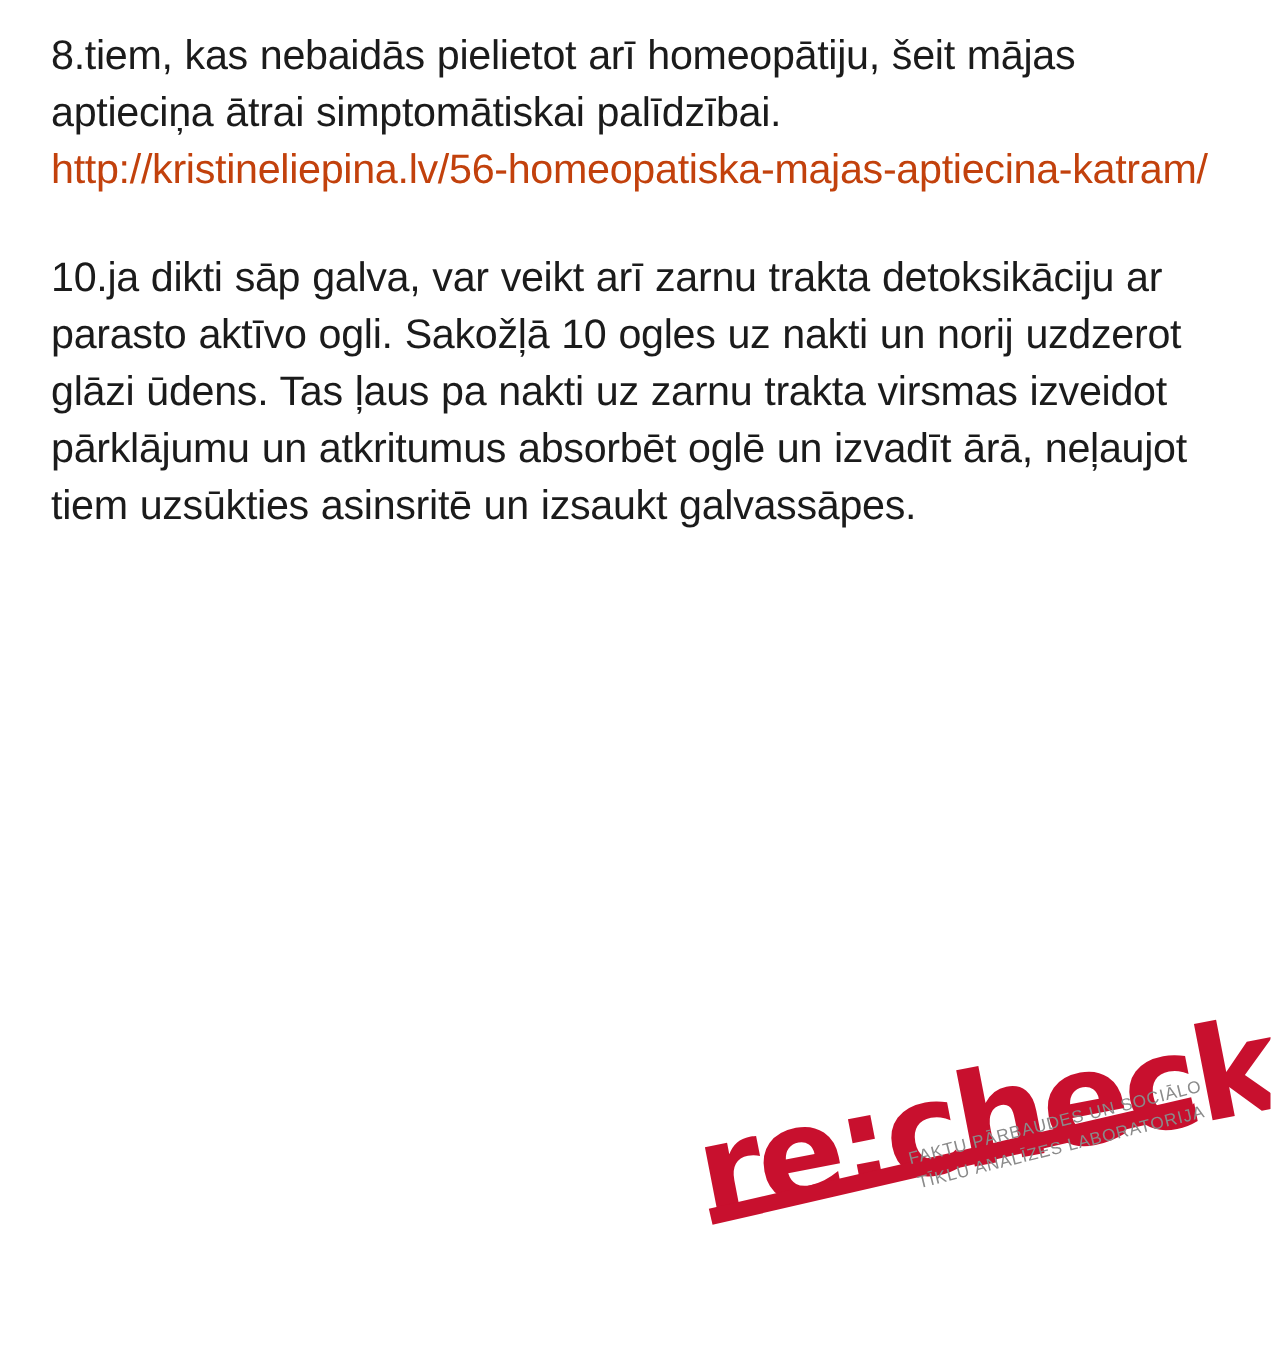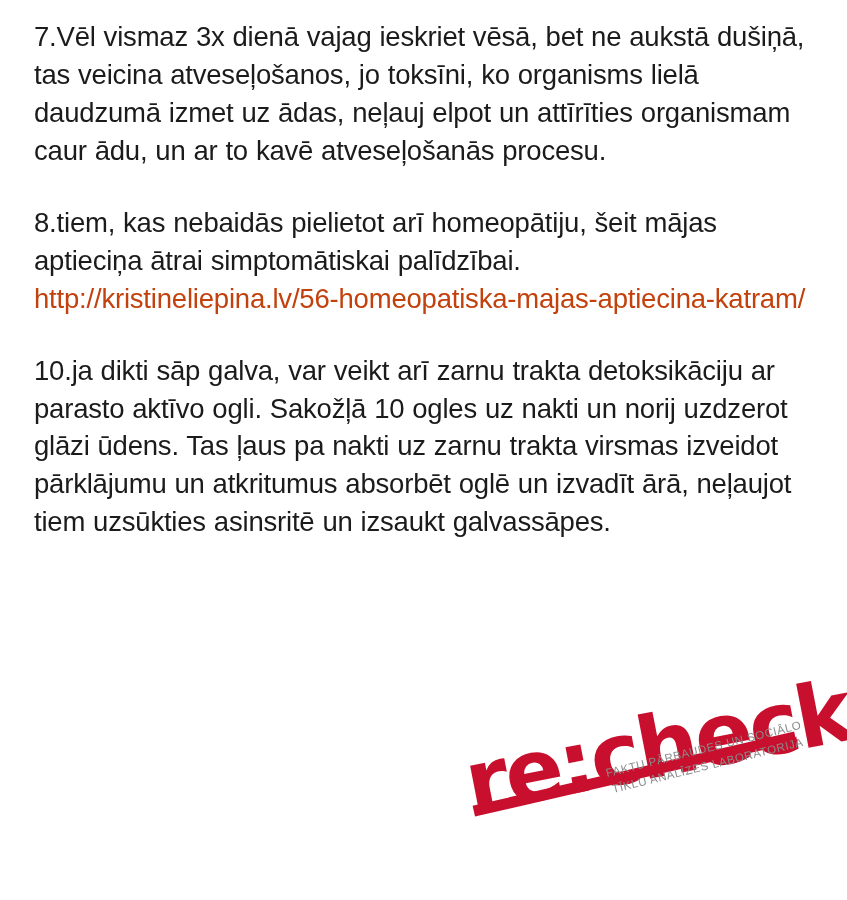--- a/index.html
+++ b/index.html
@@ -89,23 +89,20 @@
     letter-spacing: 0.6px;
     transform: rotate(-3deg);
     white-space: nowrap;
   }
 </style>
 </head>
 <body>
 
 <div class="page">
 
-  <p class="para">
-    <span>7.Vēl vismaz 3x dienā vajag ieskriet vēsā, bet ne aukstā dušiņā, tas veicina atveseļošanos, jo toksīni, ko organisms lielā daudzumā izmet uz ādas, neļauj elpot un attīrīties organismam caur ādu, un ar to kavē atveseļošanās procesu.</span>
-  </p>
 
   <p class="para">
     <span>8.tiem, kas nebaidās pielietot arī homeopātiju, šeit mājas aptieciņa ātrai simptomātiskai palīdzībai. </span><span class="link">http://kristineliepina.lv/56-homeopatiska-majas-aptiecina-katram/</span>
   </p>
 
 
   <p class="para last">
     <span>10.ja dikti sāp galva, var veikt arī zarnu trakta detoksikāciju ar parasto aktīvo ogli. Sakožļā 10 ogles uz nakti un norij uzdzerot glāzi ūdens. Tas ļaus pa nakti uz zarnu trakta virsmas izveidot pārklājumu un atkritumus absorbēt oglē un izvadīt ārā, neļaujot tiem uzsūkties asinsritē un izsaukt galvassāpes.</span>
   </p>
 

